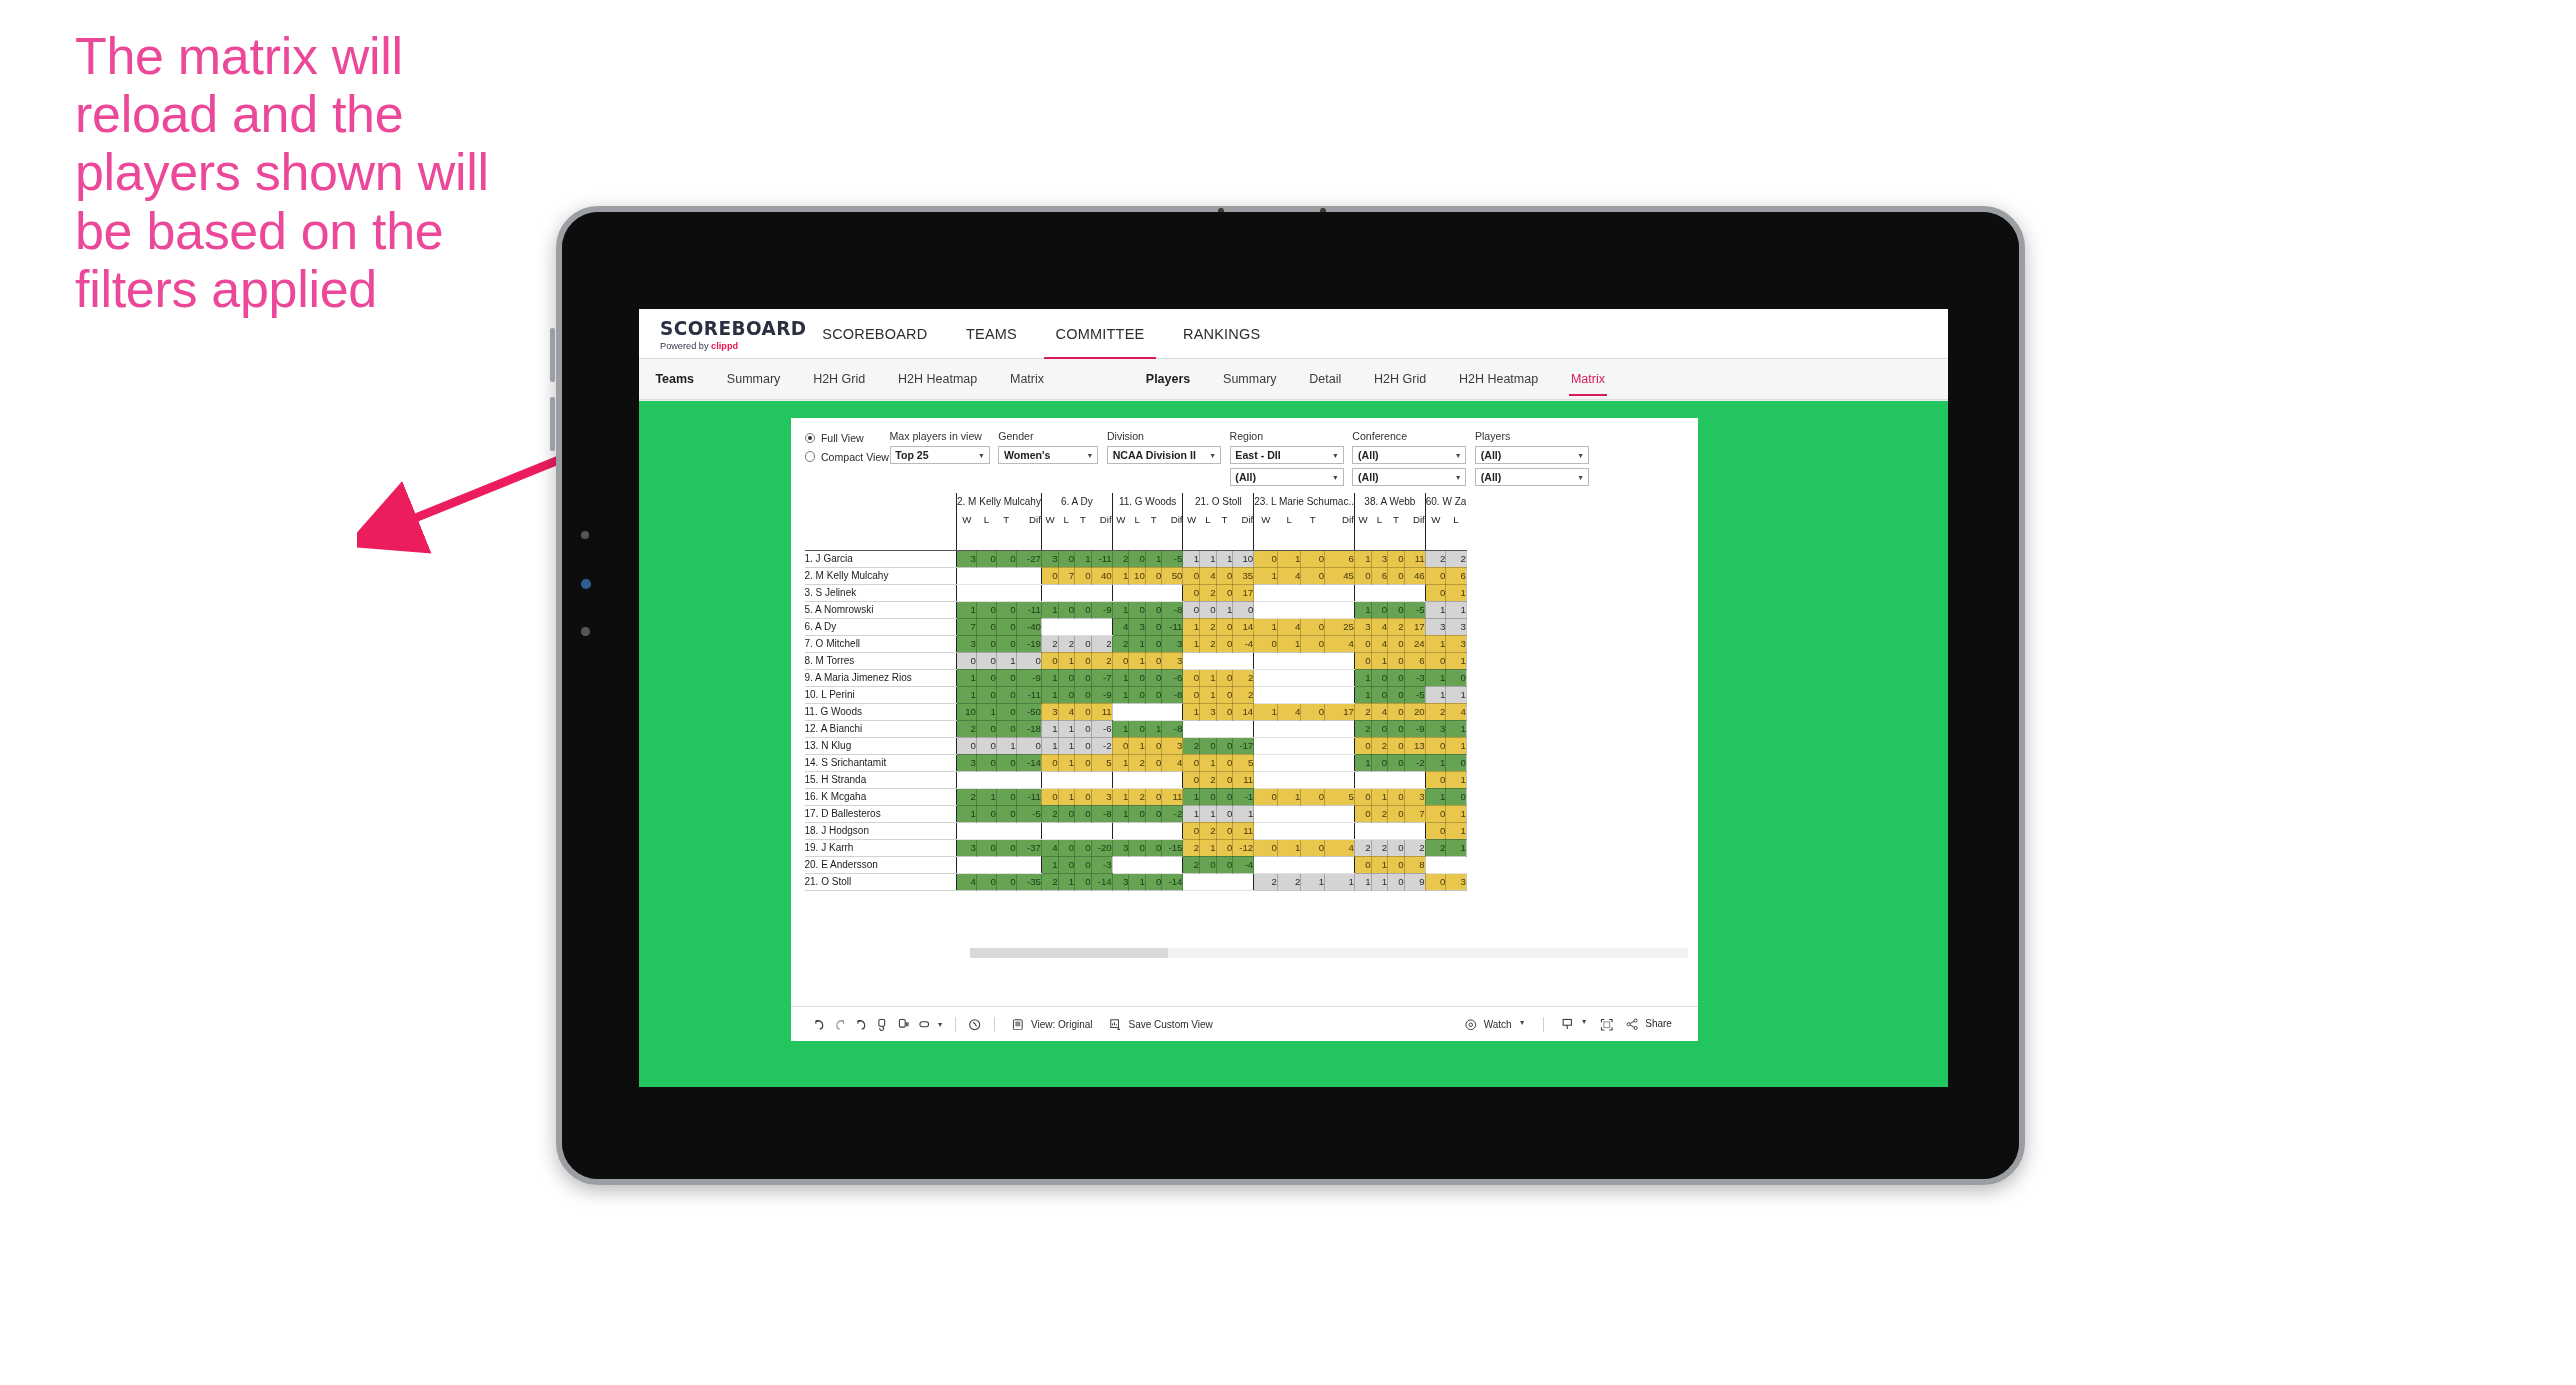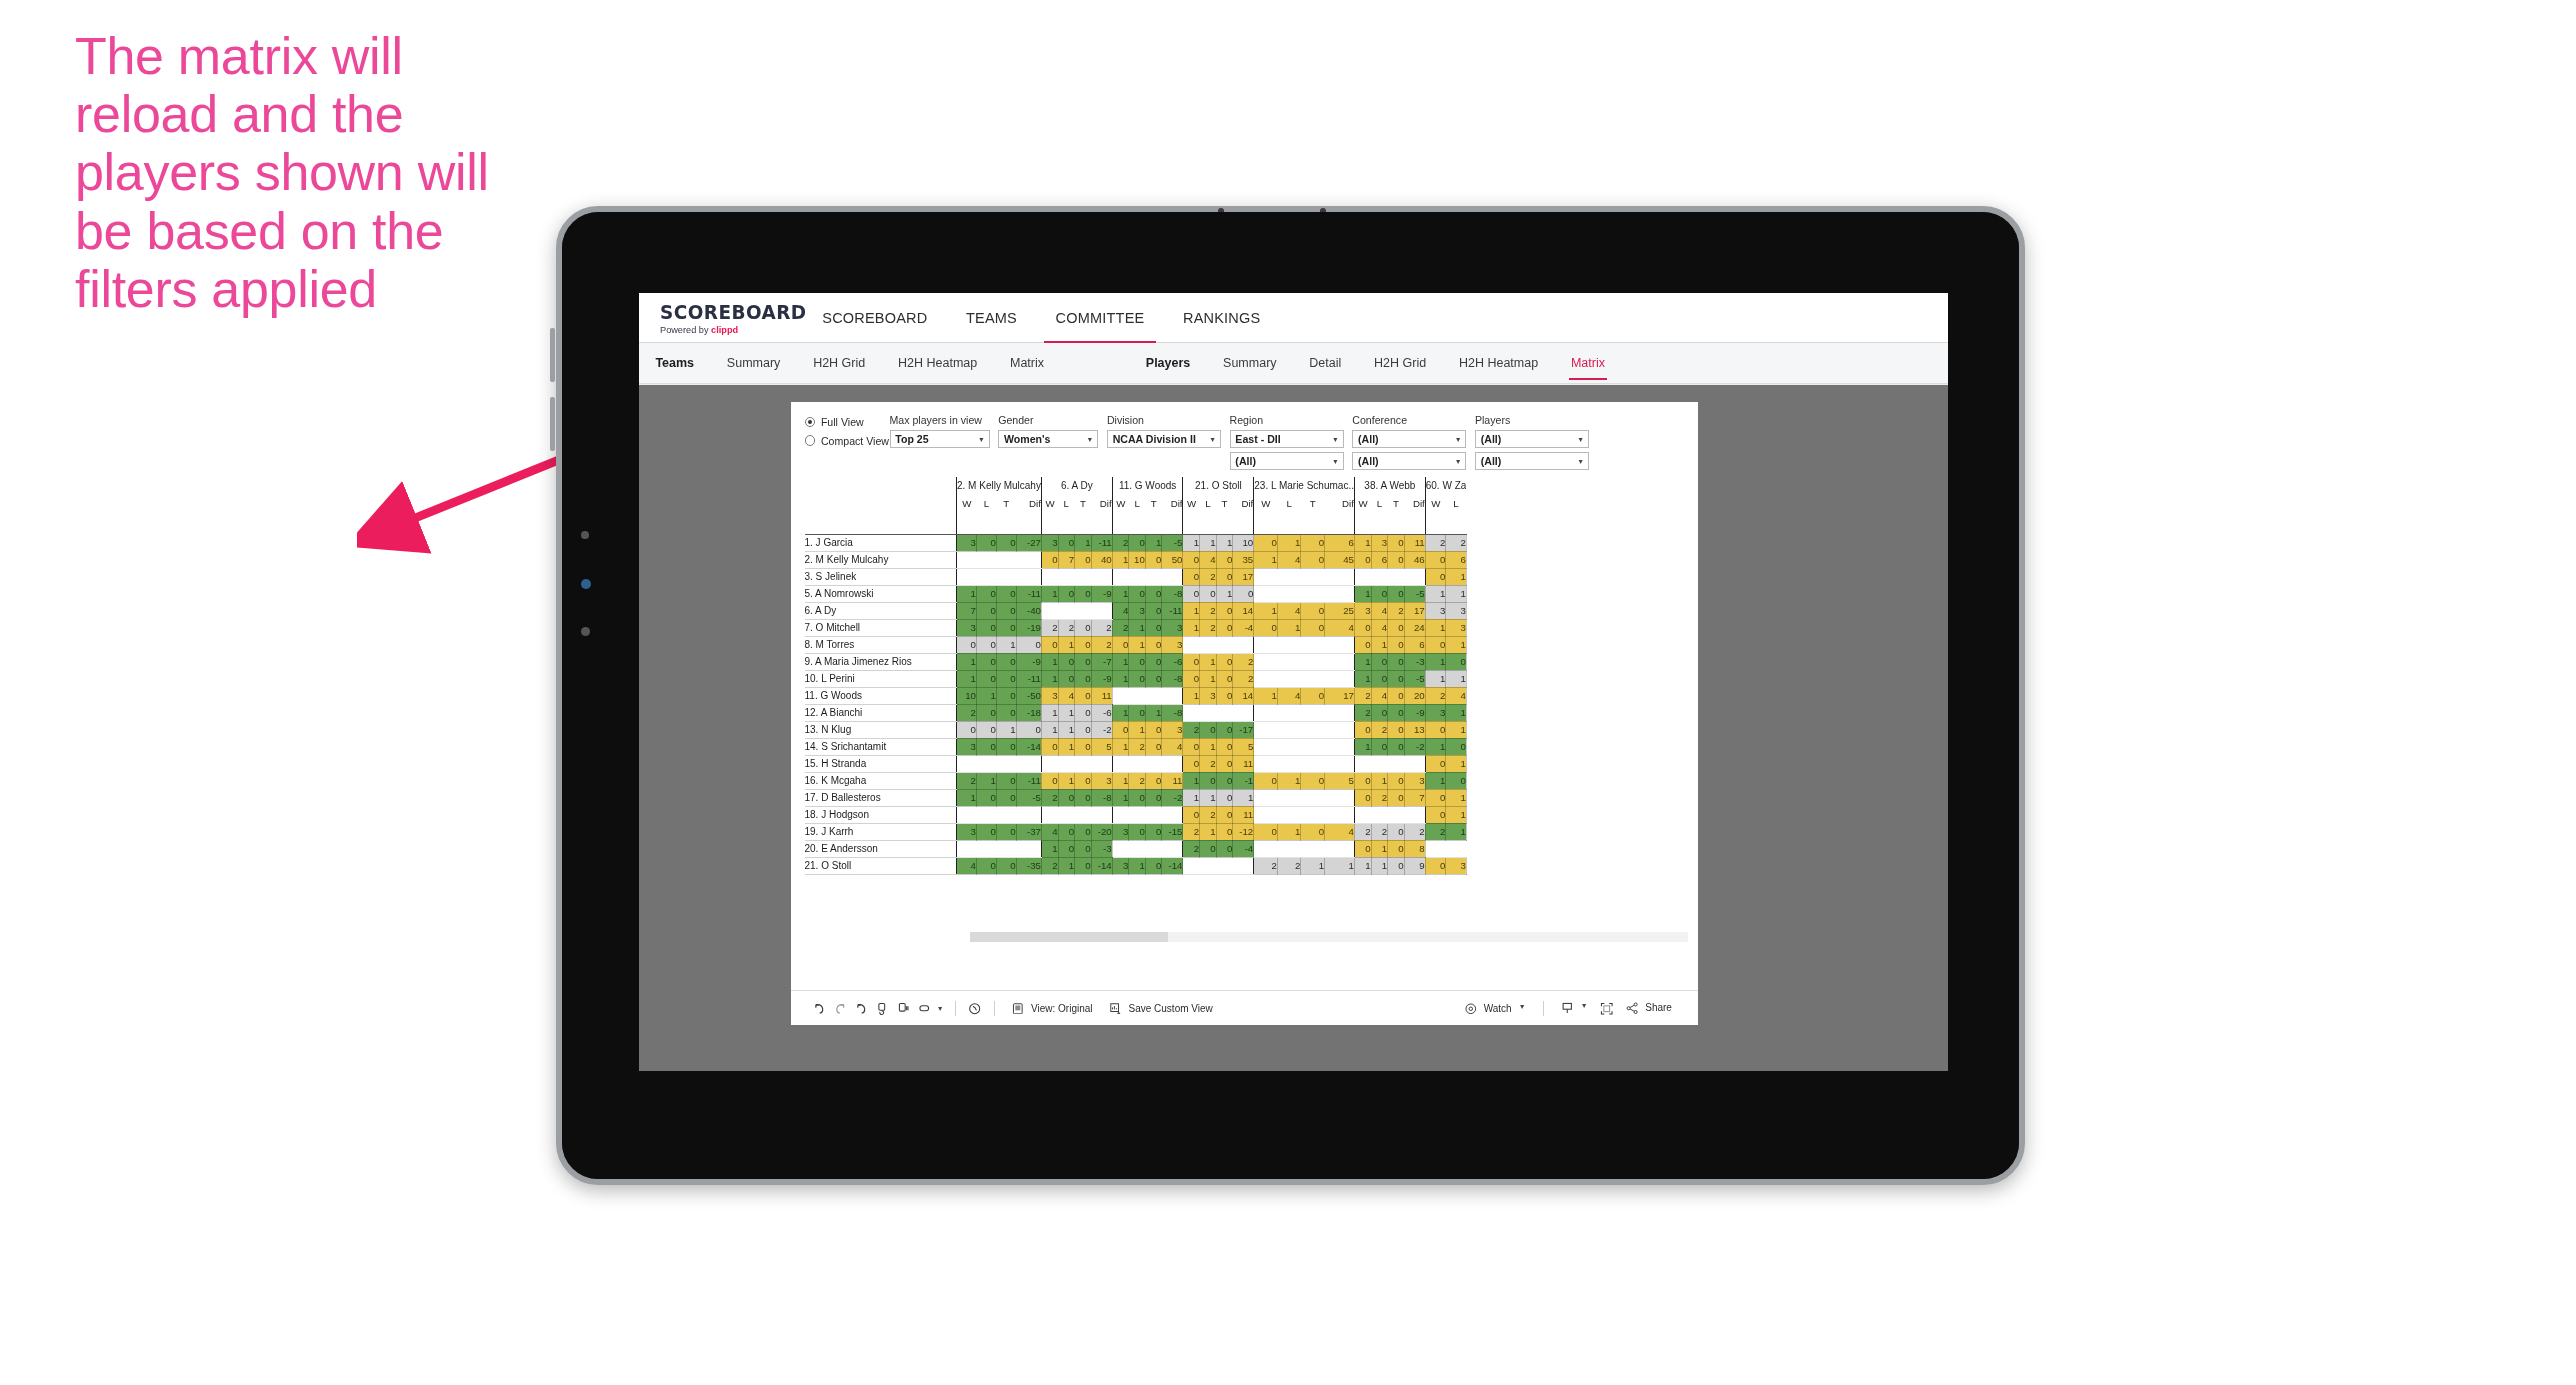--- a/index.html
+++ b/index.html
@@ -37,21 +37,21 @@
     border-radius: 37px;
     background: #0d0d0d;
     overflow: hidden;
   }
   .side-btn { position: absolute; background: #9b9ea3; border-radius: 1.9px; }
   .cam-dot { position: absolute; border-radius: 50%; }
 
   
   #screen {
     position: absolute;
-    left: 77px; top: 81px;
+    left: 77px; top: 97px;
     width: 1309px; height: 778px;
     background: #eceff1;
     overflow: hidden;
   }
 
   
   #topnav {
     height: 50px; background: #ffffff;
     display: flex; align-items: stretch;
     border-bottom: 1.9px solid #d8d8d8;
@@ -94,21 +94,21 @@
   .subnav-item.matrix-active { color: #d81b52; font-weight: 500; }
   .subnav-item.matrix-active::after {
     content: ""; position: absolute; left: 14.5px; right: 14.5px; bottom: 3.9px;
     height: 1.9px; background: #d81b52;
   }
   .subnav-gap { width: 69px; }
 
   
   #workbook {
     position: absolute; left: 0; right: 0; top: 92px; bottom: 0;
-    background: #737373;
+    background: #22c55e;
   }
   #sheet {
     position: absolute;
     left: 152px; top: 17.4px;
     width: 907px; height: 623px;
     background: #ffffff;
   }
 
   
   #filters {

